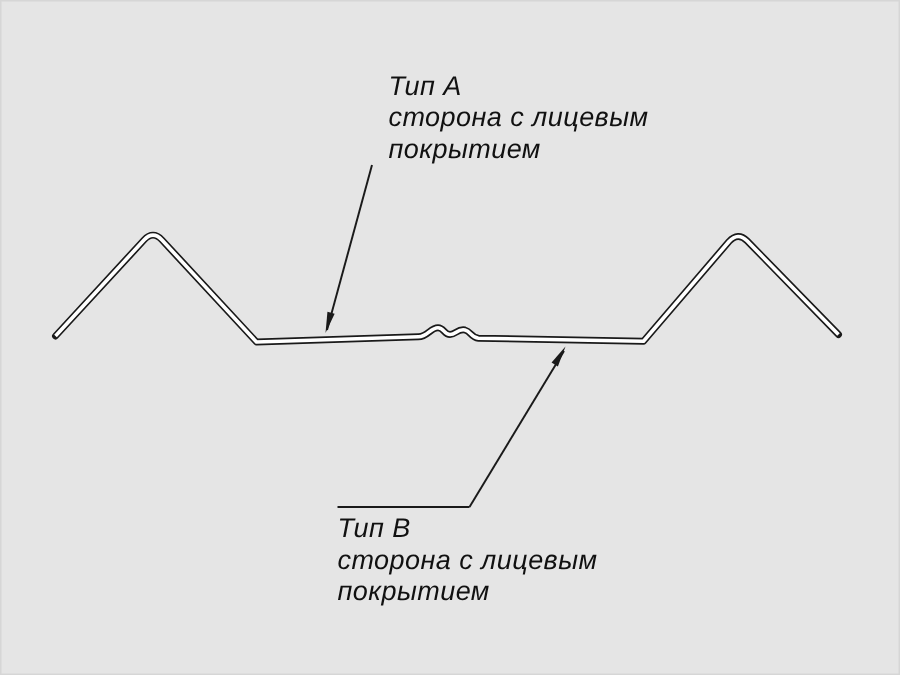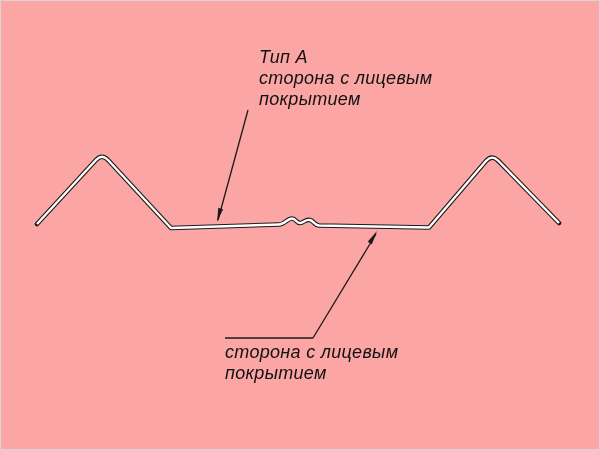--- a/index.html
+++ b/index.html
@@ -6,21 +6,21 @@
       margin: 0;
       padding: 0;
       background: #ffffff;
       font-family: "Liberation Sans", sans-serif;
     }
     .canvas {
       position: relative;
       width: 598px;
       height: 448px;
       border: 1px solid #d6d6d6;
-      background: #fca5a5;
+      background: #e5e5e5;
       overflow: hidden;
     }
     .svg-layer {
       position: absolute;
       left: 0;
       top: 0;
       width: 600px;
       height: 450px;
     }
     .label {
@@ -68,17 +68,18 @@
     </g>
   </svg>
 
   <div class="label" style="left: 258px; top: 46px;">
     <div>Тип А</div>
     <div>сторона с лицевым</div>
     <div>покрытием</div>
   </div>
 
   <div class="label" style="left: 224px; top: 341px;">
+    <div>Тип В</div>
     <div>сторона с лицевым</div>
     <div>покрытием</div>
   </div>
 
 </div>
 
 </body></html>

